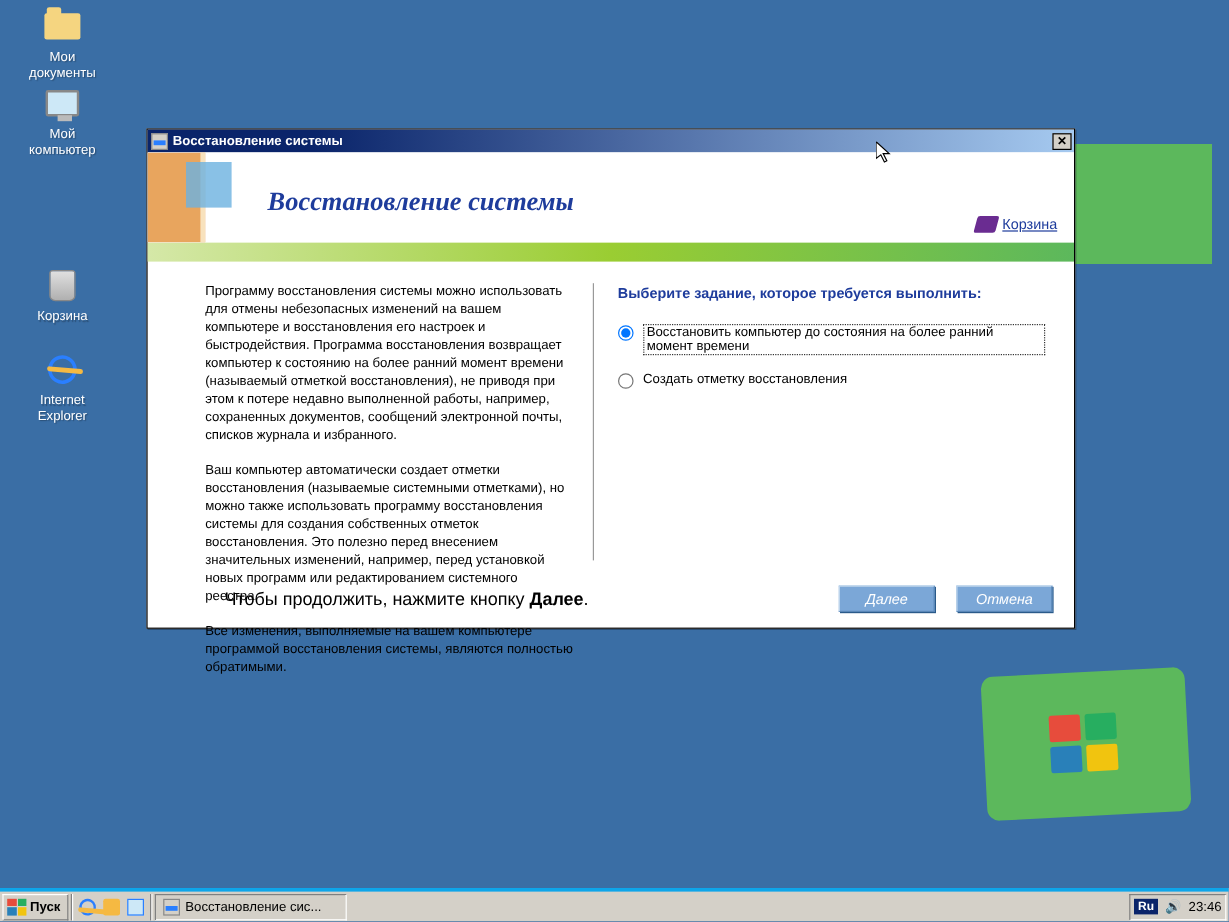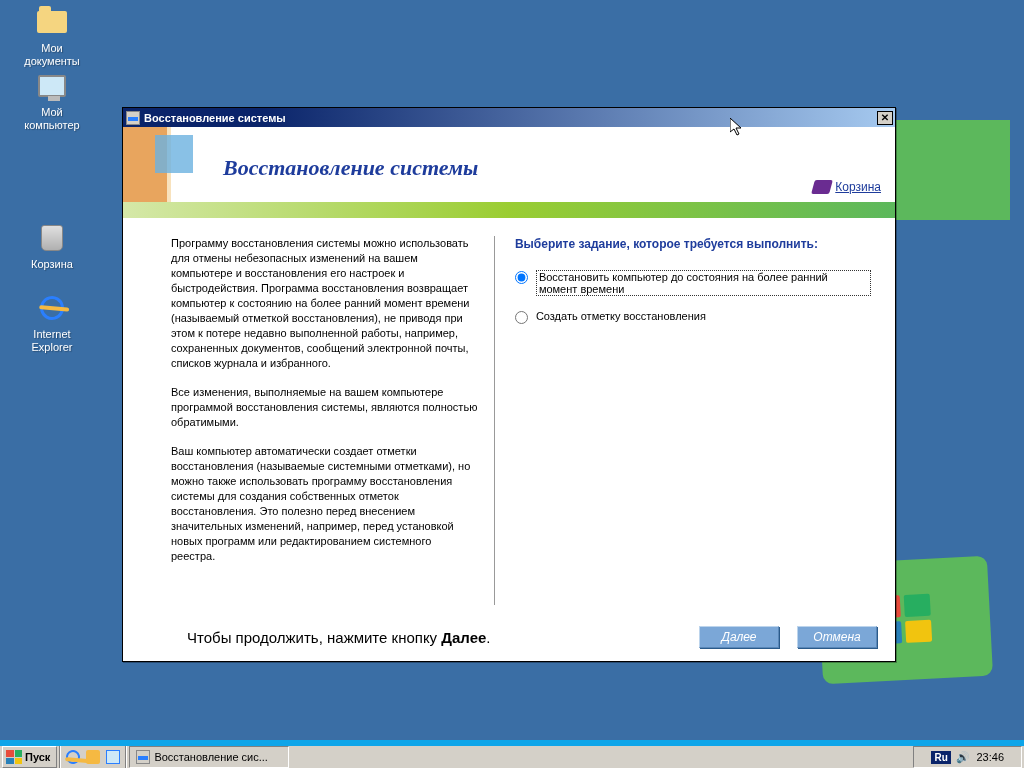--- a/index.html
+++ b/index.html
@@ -16,21 +16,21 @@
 .deco1 { position:absolute; left:860px; top:120px; width:150px; height:100px; background:#5cb85c; }
 .deco2 { position:absolute; left:820px; top:560px; width:170px; height:120px; background:#5cb85c; border-radius:10px; transform:rotate(-3deg); display:flex; align-items:center; justify-content:center; }
 .winlogo { width:60px; height:50px; position:relative; }
 .winlogo span { position:absolute; width:26px; height:22px; border-radius:2px; }
 .wl-r { background:#e74c3c; left:0; top:0; }
 .wl-g { background:#27ae60; left:30px; top:0; }
 .wl-b { background:#2980b9; left:0; top:26px; }
 .wl-y { background:#f1c40f; left:30px; top:26px; }
 
 
-.window { position:absolute; left:122px; top:107px; width:774px; height:555px; background:#fff; border:1px solid #000; box-shadow:1px 1px 0 rgba(0,0,0,.3); }
+.window { position:absolute; left:122px; top:107px; width:774px; height:417px; background:#fff; border:1px solid #000; box-shadow:1px 1px 0 rgba(0,0,0,.3); }
 .titlebar { height:19px; background: linear-gradient(to right, #0a246a 0%, #0a246a 18%, #a6caf0 100%); display:flex; align-items:center; padding:0 2px; color:#fff; font-weight:bold; font-size:11px; }
 .titlebar .ticon { width:16px; height:16px; margin-right:3px; display:flex; align-items:center; justify-content:center; }
 .titlebar .ttext { flex:1; }
 .titlebar .close { width:16px; height:14px; background:#d4d0c8; border:1px solid #000; color:#000; font-family:Arial; font-size:10px; font-weight:bold; display:flex; align-items:center; justify-content:center; cursor:pointer; }
 
 .header-band { height:75px; background:#fff; position:relative; overflow:hidden; }
 .orange-block { position:absolute; left:0; top:0; width:48px; height:75px; background:#e8a55e; border-right:4px solid #f8e2bd; }
 .blue-block { position:absolute; left:32px; top:8px; width:38px; height:38px; background:#6cb2e0; opacity:.8; }
 .header-title { position:absolute; left:100px; top:28px; font-family:Georgia, serif; font-size:22px; font-weight:bold; color:#1e3c9c; font-style:italic; }
 .help-link { position:absolute; right:14px; bottom:8px; color:#1e3c9c; font-size:12px; text-decoration:underline; cursor:pointer; display:flex; align-items:center; gap:4px; }
@@ -50,28 +50,28 @@
 .footer { position:absolute; bottom:0; left:0; right:0; height:48px; padding:0 18px 0 64px; display:flex; align-items:center; }
 .continue-text { font-size:15px; }
 .continue-text b { font-weight:bold; }
 .footer-btns { margin-left:auto; display:flex; gap:18px; }
 .xp-btn { width:80px; height:22px; background:#7ba7d7; border:1px solid #5a87b7; border-top-color:#bcd4ec; border-left-color:#bcd4ec; color:#fff; font-size:12px; display:flex; align-items:center; justify-content:center; cursor:pointer; font-style:italic; box-shadow:1px 1px 0 #2a5a8a; }
 
 
 .cursor { position:absolute; left:730px; top:118px; pointer-events:none; z-index:999; }
 
 
-.taskbar { position:absolute; bottom:0; left:0; right:0; height:28px; background:#d4d0c8; border-top:6px solid #0ea5e9; display:flex; align-items:center; padding:2px; font-size:11px; }
+.taskbar { position:absolute; bottom:0; left:0; right:0; height:28px; background:#d4d0c8; border-top:3px solid #0ea5e9; display:flex; align-items:center; padding:2px; font-size:11px; }
 .start-btn { height:22px; padding:0 6px 0 3px; background:#d4d0c8; border:1px solid #808080; border-top-color:#fff; border-left-color:#fff; display:flex; align-items:center; gap:3px; font-weight:bold; cursor:pointer; }
 .start-flag { width:16px; height:14px; display:grid; grid-template-columns:1fr 1fr; grid-template-rows:1fr 1fr; gap:1px; }
 .start-flag span:nth-child(1){background:#e74c3c;} .start-flag span:nth-child(2){background:#27ae60;} .start-flag span:nth-child(3){background:#2980b9;} .start-flag span:nth-child(4){background:#f1c40f;}
 .ql-sep, .task-sep { width:2px; height:22px; border-left:1px solid #808080; border-right:1px solid #fff; margin:0 2px; }
 .ql-icon { width:20px; height:20px; display:flex; align-items:center; justify-content:center; cursor:pointer; }
 .task-btn { height:22px; padding:0 6px; background:#d4d0c8; border:1px solid #808080; border-bottom-color:#fff; border-right-color:#fff; display:flex; align-items:center; gap:4px; cursor:pointer; min-width:160px; }
-.tray { margin-left:auto; height:22px; border:1px solid #808080; border-bottom-color:#fff; border-right-color:#fff; display:flex; align-items:center; padding:0 17px; gap:6px; }
+.tray { margin-left:auto; height:22px; border:1px solid #808080; border-bottom-color:#fff; border-right-color:#fff; display:flex; align-items:center; padding:0 3px; gap:6px; }
 .lang { background:#0a246a; color:#fff; padding:1px 3px; font-size:10px; font-weight:bold; }
 .clock { font-size:11px; }
 
 
 .ie-icon { width:24px; height:24px; border:3px solid #2a7fff; border-radius:50%; position:relative; transform:rotate(-15deg); }
 .ie-icon::after { content:''; position:absolute; left:-4px; top:8px; width:30px; height:4px; background:#f5b942; border-radius:2px; transform:rotate(20deg); }
 .folder-icon { width:30px; height:22px; background:#f5d580; border-radius:2px; position:relative; }
 .folder-icon::before { content:''; position:absolute; top:-5px; left:2px; width:12px; height:6px; background:#f5d580; border-radius:2px 2px 0 0; }
 .pc-icon { width:28px; height:22px; background:#cde8f7; border:2px solid #888; border-radius:2px; position:relative; }
 .pc-icon::after { content:''; position:absolute; bottom:-6px; left:8px; width:12px; height:5px; background:#bbb; }
@@ -137,22 +137,22 @@
       <div class="help-link">
         <div class="book-icon"></div>
         <span>Корзина</span>
       </div>
     </div>
     <div class="green-band"></div>
 
     <div class="body-area">
       <div class="left-col">
         <p>Программу восстановления системы можно использовать для отмены небезопасных изменений на вашем компьютере и восстановления его настроек и быстродействия. Программа восстановления возвращает компьютер к состоянию на более ранний момент времени (называемый отметкой восстановления), не приводя при этом к потере недавно выполненной работы, например, сохраненных документов, сообщений электронной почты, списков журнала и избранного.</p>
+        <p>Ваш компьютер автоматически создает отметки восстановления (называемые системными отметками), но можно также использовать программу восстановления системы для создания собственных отметок восстановления. Это полезно перед внесением значительных изменений, например, перед установкой новых программ или редактированием системного реестра.</p>
         <p>Все изменения, выполняемые на вашем компьютере программой восстановления системы, являются полностью обратимыми.</p>
-        <p>Ваш компьютер автоматически создает отметки восстановления (называемые системными отметками), но можно также использовать программу восстановления системы для создания собственных отметок восстановления. Это полезно перед внесением значительных изменений, например, перед установкой новых программ или редактированием системного реестра.</p>
       </div>
       <div class="divider"></div>
       <div class="right-col">
         <div class="instr">Выберите задание, которое требуется выполнить:</div>
         <label class="radio-row selected">
           <input type="radio" name="task" checked="" style="">
           <span class="rlabel">Восстановить компьютер до состояния на более ранний момент времени</span>
         </label>
         <label class="radio-row">
           <input type="radio" name="task" style="">

